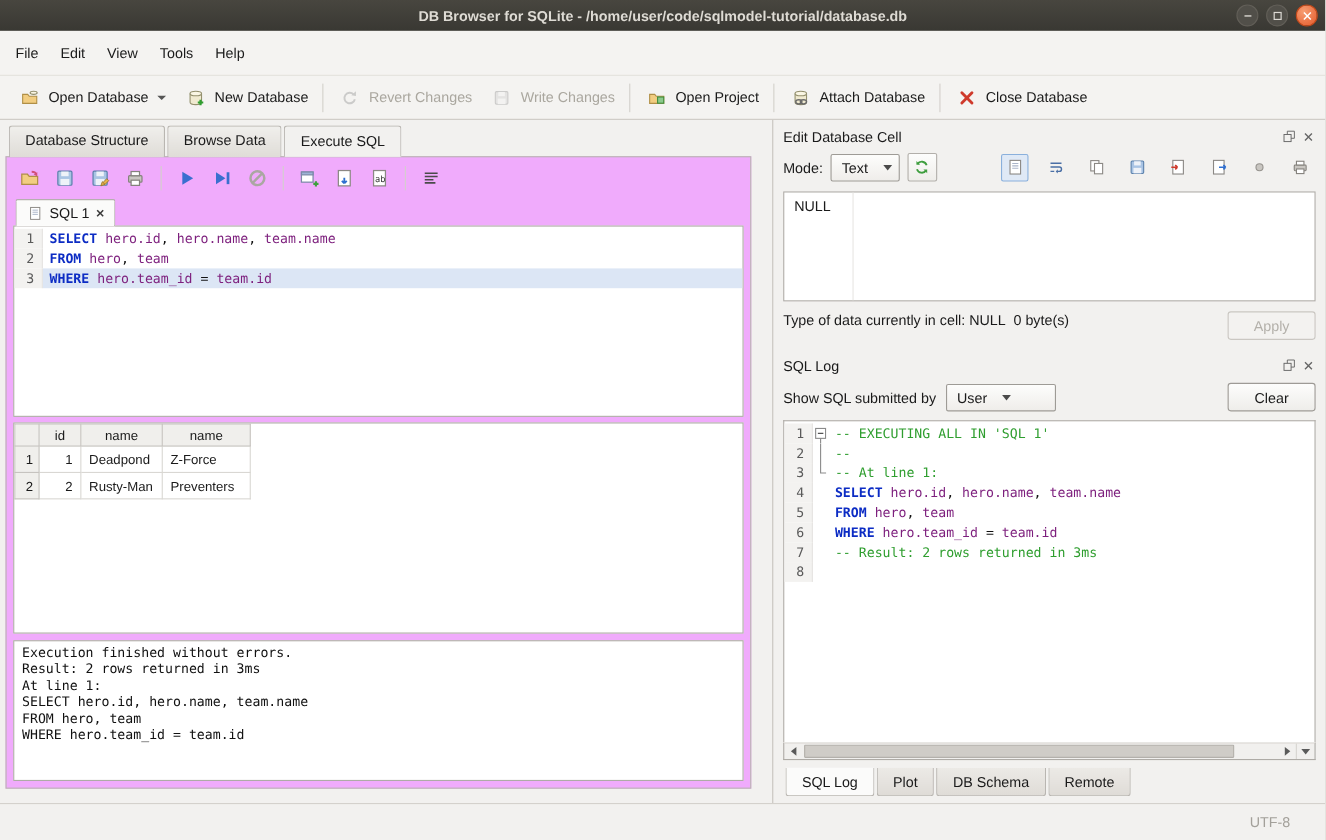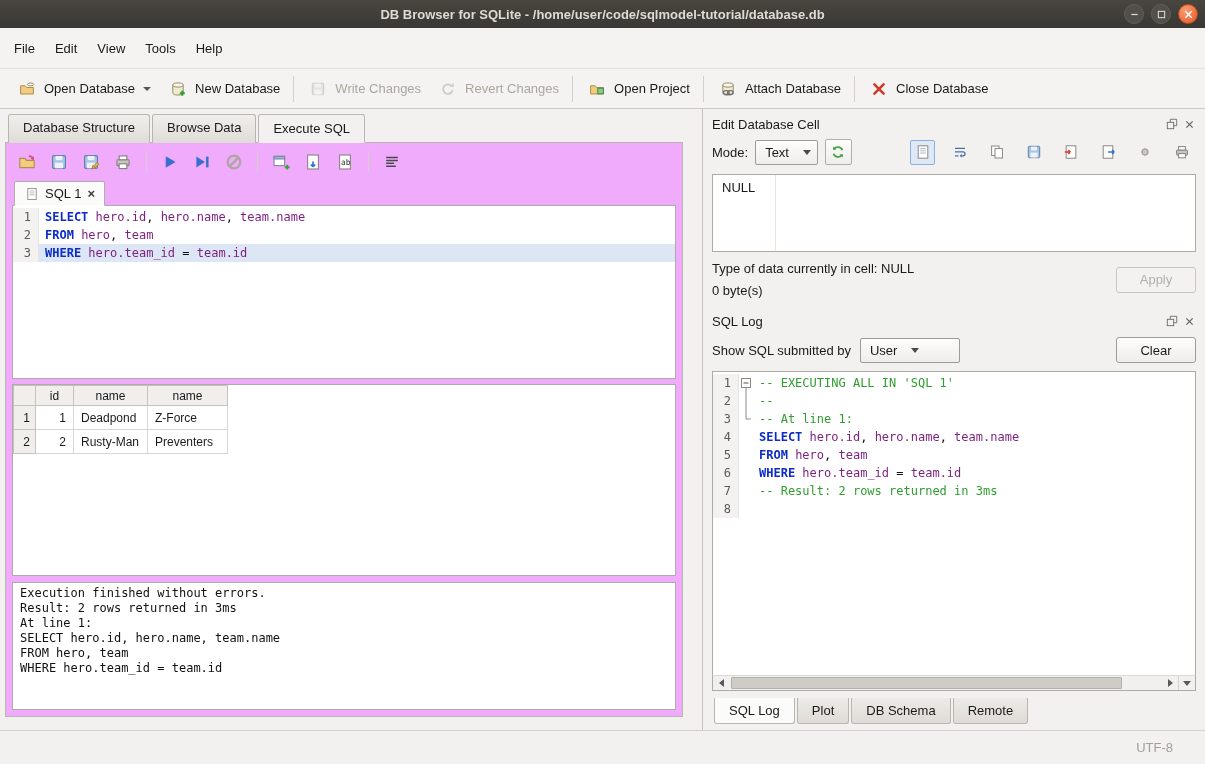--- a/index.html
+++ b/index.html
@@ -95,26 +95,26 @@
   .combo-text { margin-right:14px; }
   .combo-arrow { width:0; height:0; border-left:4px solid transparent; border-right:4px solid transparent;
                  border-top:5px solid #4a4a4a; }
   .icon-btn { width:27px; height:26px; border:1px solid #b2afaa; border-radius:2px;
               background:linear-gradient(#fdfdfc,#efedea); display:flex; align-items:center; justify-content:center; }
   .cell-toolbar { margin-left:auto; display:flex; align-items:center; gap:12px; padding-right:2px; }
   .cell-tool { width:25px; height:25px; display:flex; align-items:center; justify-content:center;
                border:1px solid transparent; border-radius:2px; }
   .cell-tool.selected { border-color:#8ab0dc; background:#dfe9f6; }
 
-  .cell-editor { height:78px; flex:none; border:1px solid #aeaba6; background:#fff; position:relative;
+  .cell-editor { height:100px; flex:none; border:1px solid #aeaba6; background:#fff; position:relative;
                  padding:5px 9px; font-size:13px; }
   .cell-divider { position:absolute; left:62px; top:0; bottom:0; width:1px; background:#e8e6e3; }
 
   .type-row { display:flex; margin-top:9px; margin-bottom:4px; flex:none; }
-  .type-texts { flex:1; display:flex; flex-direction:column; gap:7px; }
+  .type-texts { flex:1; display:flex; flex-direction:row; gap:7px; }
   .btn { border:1px solid #9e9b96; border-radius:3px; background:linear-gradient(#fdfdfc,#eeedea);
          width:80px; height:26px; display:flex; align-items:center; justify-content:center; }
   .btn.disabled { color:#b3b0aa; border-color:#cac7c2; background:#f3f2f0; }
   .apply-btn { align-self:center; }
 
   .log-header { margin-top:8px; }
   .filter-row { display:flex; align-items:center; gap:9px; margin:5px 0 8px; flex:none; }
   .filter-row .combo { min-width:100px; }
   .clear-btn { margin-left:auto; }
 
@@ -193,35 +193,35 @@
             <ellipse cx="8" cy="4" rx="5.2" ry="2.1" fill="#faf6e4" stroke="#94906e"></ellipse>
             <path d="M9.8 12.2h5 M12.3 9.7v5" stroke="#2f9e2f" stroke-width="2"></path>
           </svg>
         </span>
         <span>New Database</span>
       </div>
       <div class="vsep"></div>
       <div class="tb-btn disabled">
         <span class="tool-icon">
           <svg width="16" height="16" viewBox="0 0 16 16">
+            <path d="M12.6 9.2a4.8 4.8 0 1 1-1.2-4.4" fill="none" stroke="#98958f" stroke-width="1.8"></path>
+            <path d="M13.6 2v4.2l-4.2-.6z" fill="#98958f"></path>
+          </svg>
+        </span>
+        <span>Revert Changes</span>
+      </div>
+      <div class="tb-btn disabled">
+        <span class="tool-icon">
+          <svg width="16" height="16" viewBox="0 0 16 16">
             <rect x="2.3" y="2.3" width="11.4" height="11.4" rx="1" fill="#d2cfca" stroke="#96938e"></rect>
             <rect x="5" y="2.6" width="6" height="3.8" fill="#eef2f8"></rect>
             <rect x="4.4" y="8.6" width="7.2" height="5" fill="#eef2f8"></rect>
           </svg>
         </span>
         <span>Write Changes</span>
-      </div>
-      <div class="tb-btn disabled">
-        <span class="tool-icon">
-          <svg width="16" height="16" viewBox="0 0 16 16">
-            <path d="M12.6 9.2a4.8 4.8 0 1 1-1.2-4.4" fill="none" stroke="#98958f" stroke-width="1.8"></path>
-            <path d="M13.6 2v4.2l-4.2-.6z" fill="#98958f"></path>
-          </svg>
-        </span>
-        <span>Revert Changes</span>
       </div>
       <div class="vsep"></div>
       <div class="tb-btn">
         <span class="tool-icon">
           <svg width="16" height="16" viewBox="0 0 16 16">
             <path d="M1.6 4.8h4.6l1.4 1.7h6.8V13H1.6z" fill="#f2cd81" stroke="#b08f46"></path>
             <rect x="8.8" y="7.2" width="5.6" height="5.6" fill="#8cc98c" stroke="#3f8f3f"></rect>
           </svg>
         </span>
         <span>Open Project</span>

